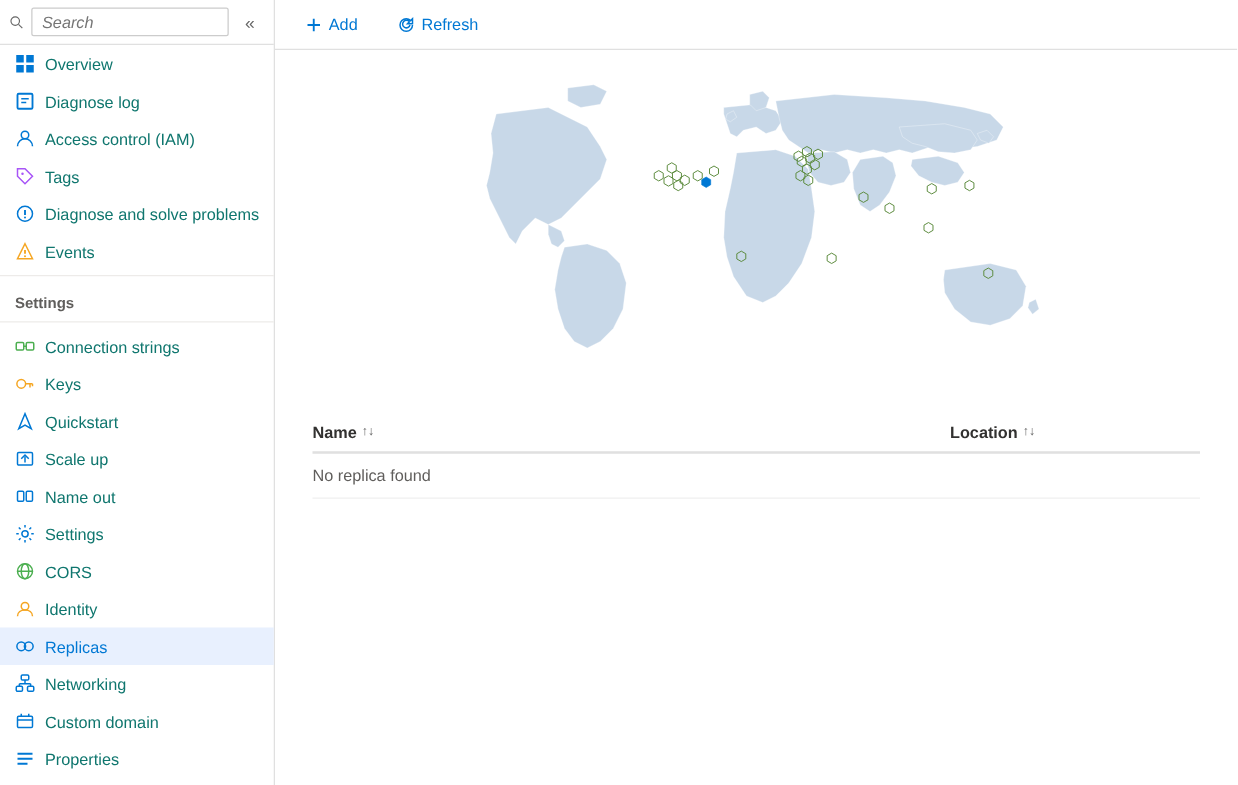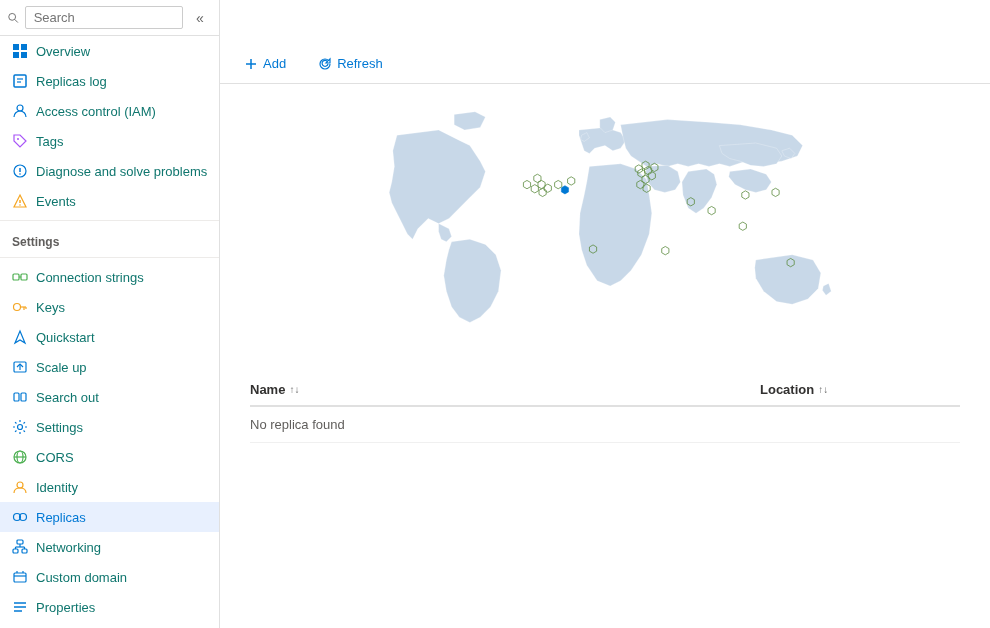--- a/index.html
+++ b/index.html
@@ -23,20 +23,21 @@
       gap: 6px;
     }
     .sidebar-search input {
       border: 1px solid #ccc;
       border-radius: 2px;
       padding: 3px 8px;
       font-size: 13px;
       width: 100%;
       outline: none;
       color: #555;
+      font-style: italic;
     }
     .sidebar-collapse-btn {
       min-width: 22px;
       height: 22px;
       border: none;
       background: none;
       cursor: pointer;
       color: #666;
       font-size: 14px;
       display: flex;
@@ -75,21 +76,20 @@
       flex-direction: column;
       overflow: hidden;
     }
     .toolbar {
       display: flex;
       align-items: center;
       padding: 6px 16px;
       border-bottom: 1px solid #e0e0e0;
       gap: 16px;
       min-height: 40px;
-      margin-top: 44px;
     }
     .toolbar-btn {
       display: flex;
       align-items: center;
       gap: 5px;
       padding: 4px 8px;
       border: none;
       background: none;
       cursor: pointer;
       font-size: 13px;
@@ -174,21 +174,21 @@
       <span>Overview</span>
     </div>
     <div class="sidebar-item">
       <span class="icon">
         <svg width="16" height="16" viewBox="0 0 16 16">
             <rect x="2" y="2" width="12" height="12" rx="1" fill="none" stroke="#0078d4" stroke-width="1.5"></rect>
             <line x1="5" y1="6" x2="11" y2="6" stroke="#0078d4" stroke-width="1.2"></line>
             <line x1="5" y1="9" x2="9" y2="9" stroke="#0078d4" stroke-width="1.2"></line>
           </svg>
       </span>
-      <span>Replicas log</span>
+      <span>Diagnose log</span>
     </div>
     <div class="sidebar-item">
       <span class="icon">
         <svg width="16" height="16" viewBox="0 0 16 16">
             <circle cx="8" cy="5" r="3" fill="none" stroke="#0078d4" stroke-width="1.2"></circle>
             <path d="M2 14c0-3.3 2.7-6 6-6s6 2.7 6 6" fill="none" stroke="#0078d4" stroke-width="1.2"></path>
           </svg>
       </span>
       <span>Access control (IAM)</span>
     </div>
@@ -265,21 +265,21 @@
       </span>
       <span>Scale up</span>
     </div>
     <div class="sidebar-item">
       <span class="icon">
         <svg width="16" height="16" viewBox="0 0 16 16">
             <rect x="2" y="4" width="5" height="8" rx="1" fill="none" stroke="#0078d4" stroke-width="1.2"></rect>
             <rect x="9" y="4" width="5" height="8" rx="1" fill="none" stroke="#0078d4" stroke-width="1.2"></rect>
           </svg>
       </span>
-      <span>Search out</span>
+      <span>Name out</span>
     </div>
     <div class="sidebar-item">
       <span class="icon">
         <svg width="16" height="16" viewBox="0 0 16 16">
             <circle cx="8" cy="8" r="2.5" fill="none" stroke="#0078d4" stroke-width="1.2"></circle>
             <path d="M8 1v2M8 13v2M1 8h2M13 8h2M3.05 3.05l1.41 1.41M11.54 11.54l1.41 1.41M3.05 12.95l1.41-1.41M11.54 4.46l1.41-1.41" stroke="#0078d4" stroke-width="1.2"></path>
           </svg>
       </span>
       <span>Settings</span>
     </div>

